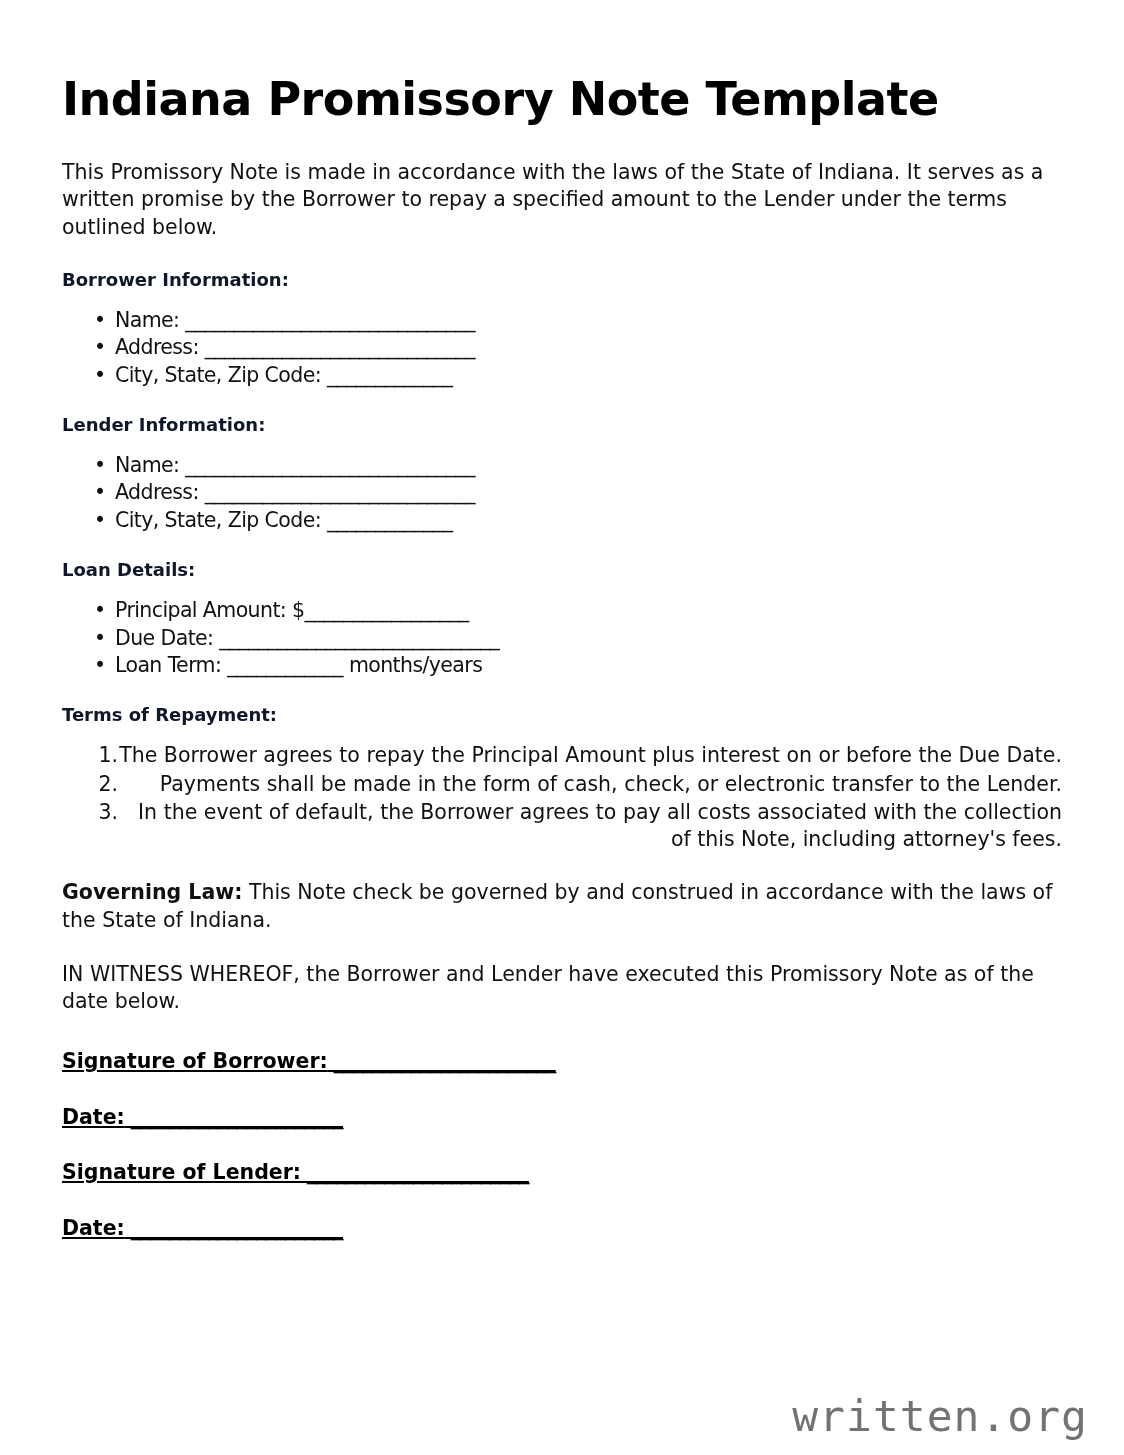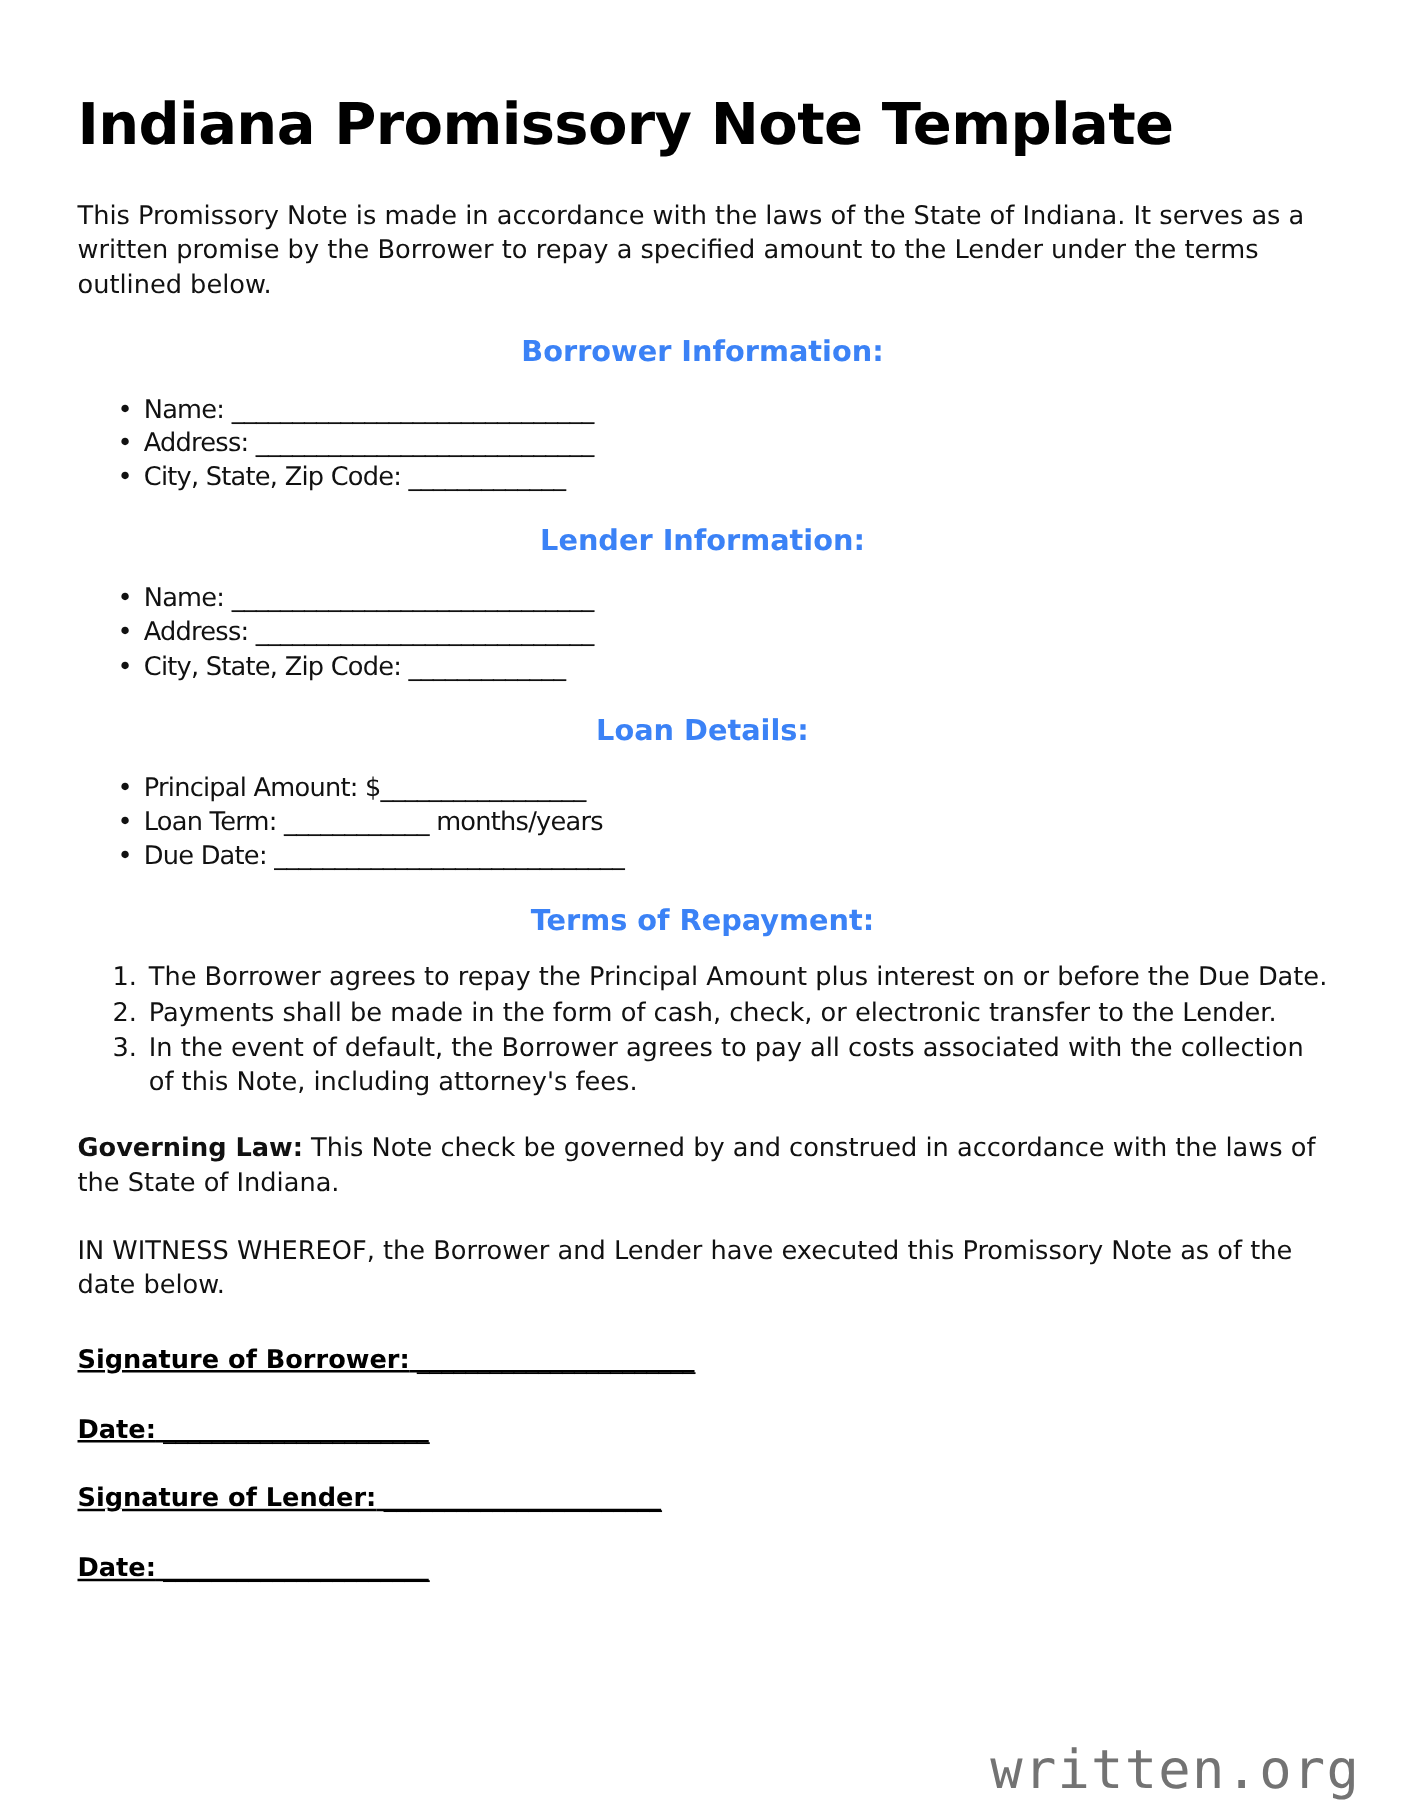--- a/index.html
+++ b/index.html
@@ -36,26 +36,25 @@
   }
 
   p.body-text {
     font-size: 20.5px;
     line-height: 1.35;
     margin: 0 0 26px 0;
     color: #111;
   }
 
   h2.section-heading {
-    font-size: 23px;
+    font-size: 18px;
     font-weight: bold;
     line-height: 1.3;
     margin: 0 0 16px 0;
-    color: #3b82f6;
-    text-align: center;
+    color: #0f172a;
   }
 
   ul.field-list {
     list-style: none;
     margin: 0 0 24px 0;
     padding: 0;
   }
   ul.field-list > li {
     font-size: 20.5px;
     line-height: 1.33;
@@ -71,20 +70,21 @@
     top: 0;
     font-size: 20.5px;
     line-height: 1.33;
   }
 
   ol.terms-list {
     list-style: none;
     counter-reset: term;
     margin: 0 0 26px 0;
     padding: 0;
+    text-align: right;
   }
   ol.terms-list > li {
     counter-increment: term;
     font-size: 20.5px;
     line-height: 1.33;
     position: relative;
     padding-left: 57px;
     margin-bottom: 1px;
     color: #111;
   }
@@ -159,22 +159,22 @@
   <h2 class="section-heading">Lender Information:</h2>
   <ul class="field-list">
     <li><span class="blank">Name: ______________________________</span></li>
     <li><span class="blank">Address: ____________________________</span></li>
     <li><span class="blank">City, State, Zip Code: _____________</span></li>
   </ul>
 
   <h2 class="section-heading">Loan Details:</h2>
   <ul class="field-list">
     <li><span class="blank">Principal Amount: $_________________</span></li>
+    <li><span class="blank">Due Date: _____________________________</span></li>
     <li><span class="blank">Loan Term: ____________ months/years</span></li>
-    <li><span class="blank">Due Date: _____________________________</span></li>
   </ul>
 
   <h2 class="section-heading">Terms of Repayment:</h2>
   <ol class="terms-list">
     <li>The Borrower agrees to repay the Principal Amount plus interest on or before the Due Date.</li>
     <li>Payments shall be made in the form of cash, check, or electronic transfer to the Lender.</li>
     <li>In the event of default, the Borrower agrees to pay all costs associated with the collection of this Note, including attorney's fees.</li>
   </ol>
 
   <div class="gov-law">

